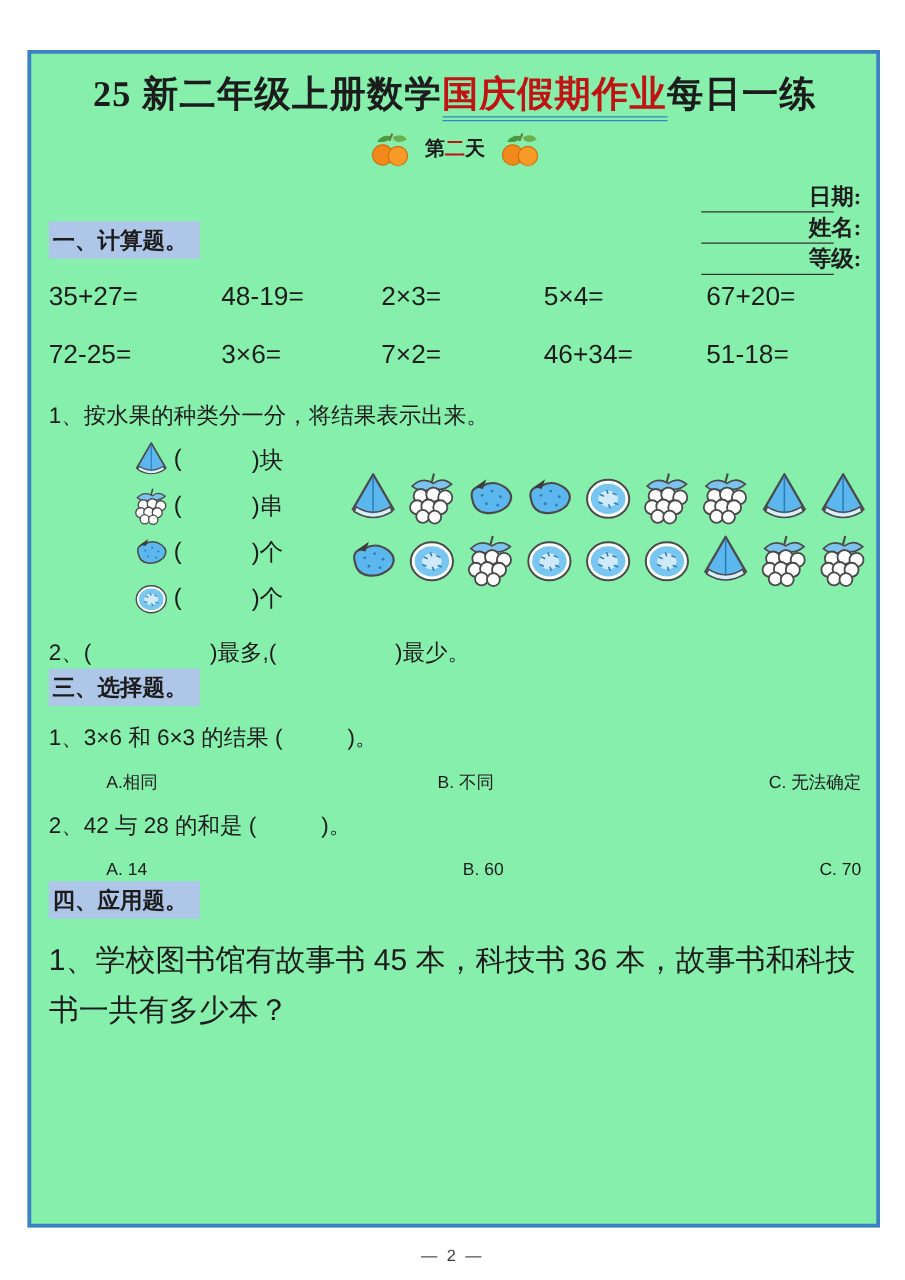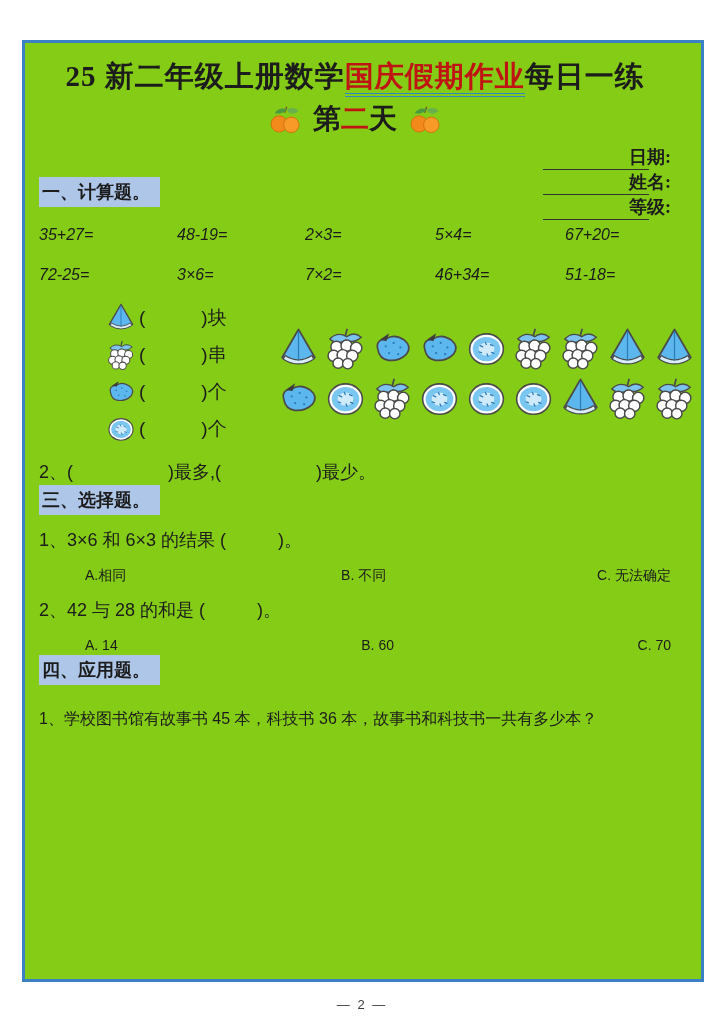--- a/index.html
+++ b/index.html
@@ -18,22 +18,22 @@
     background:#ffffff;
     font-family:"Liberation Sans", sans-serif;
     color:var(--text);
     position:relative;
     overflow:hidden;
   }
   .frame{
     position:absolute;
     left:22px; right:20px; top:40px; bottom:42px;
     border:3px solid var(--border-blue);
-    padding:12px 30px 10px 14px;
-    background:#84cc16;
+    padding:12px 12px 10px 14px;
+    background:#86efac;
   }
   .title{
     text-align:center;
     font-size:29px;
     font-weight:bold;
     letter-spacing:1px;
     line-height:42px;
     font-family:"Liberation Serif", serif;
     white-space:nowrap;
   }
@@ -45,21 +45,21 @@
   .day-line{
     text-align:center;
     margin-top:2px;
     height:40px;
     display:flex;
     align-items:center;
     justify-content:center;
     gap:10px;
   }
   .day-text{
-    font-size:28px;
+    font-size:16px;
     font-weight:bold;
     font-family:"Liberation Serif", serif;
     text-align:center;
   }
   .day-text .red{color:var(--red);}
   .icon{display:inline-flex;align-items:center;justify-content:center;line-height:0;}
   .info-line{
     margin:6px 0 0 58px;
     font-size:18px;
     height:32px;
@@ -76,21 +76,21 @@
     margin:0 22px 0 8px;
   }
   .sec-header{
     display:inline-block;
     background:var(--hl);
     font-size:18px;
     font-weight:bold;
     padding:3px 10px 3px 3px;
     font-family:"Liberation Serif", serif;
   }
-  .calc-grid{margin-top:8px;font-size:16px;font-style:italic;}
+  .calc-grid{margin-top:8px;font-size:21px;}
   .calc-row{
     display:grid;
     grid-template-columns:138px 128px 130px 130px auto;
     padding:11px 0;
   }
   .q-text{font-size:18px;margin-top:12px;line-height:26px;}
   .fruit-area{
     display:flex;
     margin:4px 0 0 64px;
     align-items:center;
@@ -111,21 +111,21 @@
   .gap95{display:inline-block;width:95px;}
   .gap52{display:inline-block;width:52px;}
   .options{
     display:flex;
     margin:14px 0 2px 46px;
     font-size:14px;
     justify-content:space-between;
   }
   .options .opt{width:143px;}
   .options .opt:last-child{width:auto;}
-  .app-q{font-size:16px;margin-top:14px;line-height:40px;}
+  .app-q{font-size:24px;margin-top:14px;line-height:40px;}
   .page-number{
     position:absolute;
     left:0;right:0;
     bottom:12px;
     text-align:center;
     font-size:13px;
     color:#3a3a3a;
     letter-spacing:2px;
   }
 </style>
@@ -180,20 +180,21 @@
       </div>
       <div class="calc-row">
         <span>72-25=</span>
         <span>3×6=</span>
         <span>7×2=</span>
         <span>46+34=</span>
         <span>51-18=</span>
       </div>
     </div>
 
+  <div class="q-text">1、按水果的种类分一分，将结果表示出来。</div>
 
   <div class="fruit-area">
     <div class="legend" id="legend">
         <div class="legend-row">
           <span class="licon">
             <span class="icon">
               <svg width="32" height="32" viewBox="0 0 40 40">
                 <path d="M20 3 L34.5 28 Q20 37.5 5.5 28 Z" fill="#5bb7ee" stroke="#4a4a4a" stroke-width="1.6" stroke-linejoin="round"></path>
                 <path d="M6.5 29.5 Q20 38 33.5 29.5 L32 26.2 Q20 34 8 26.2 Z" fill="#d8eefb" stroke="#4a4a4a" stroke-width="1.1"></path>
                 <line x1="20" y1="4.5" x2="20" y2="31" stroke="#2e7cb5" stroke-width="1.1"></line>

